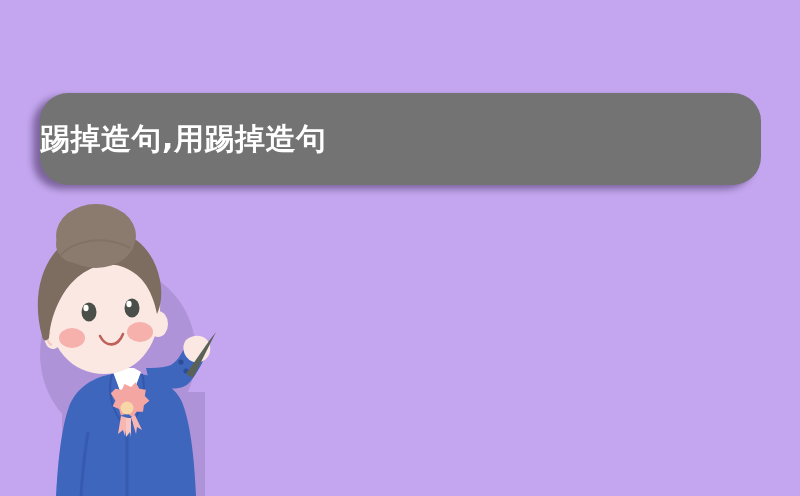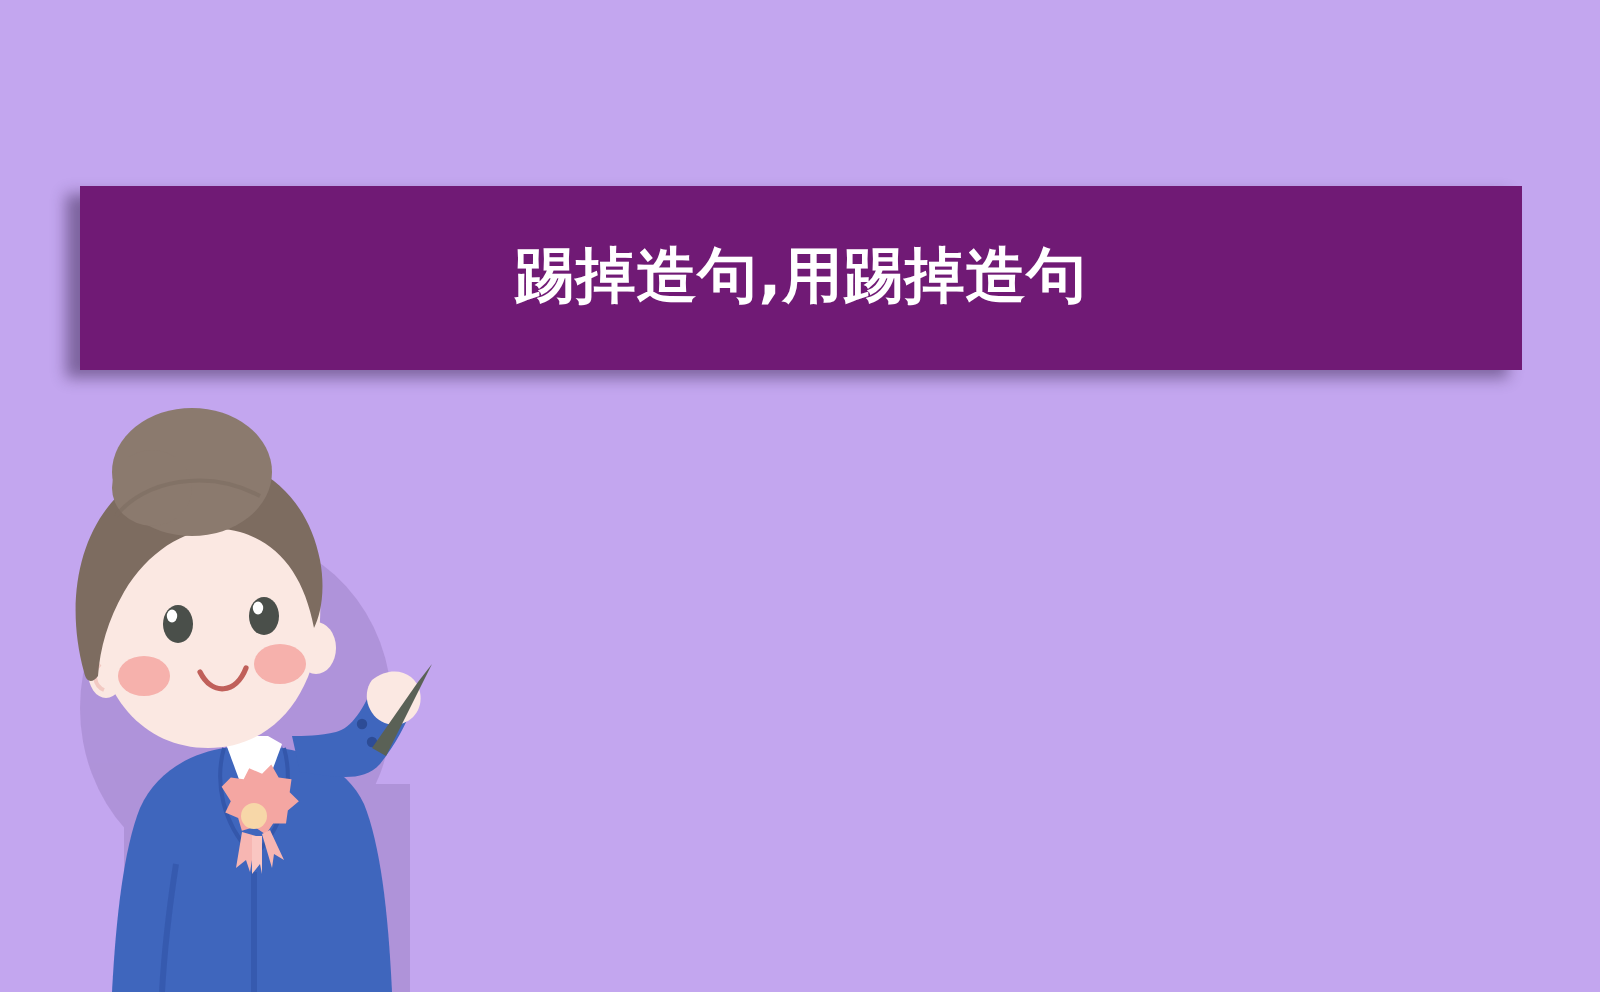--- a/index.html
+++ b/index.html
@@ -21,25 +21,25 @@
     overflow: hidden;
   }
 
   
   .banner {
     position: absolute;
     left: 40px;
     top: 93px;
     width: 721px;
     height: 92px;
-    background: #701a75;
+    background: #737373;
     box-shadow: -7px 4px 7px rgba(40, 20, 60, 0.45);
     display: flex;
     align-items: center;
-    justify-content: center;
+    border-radius: 28px;
   }
   .banner-title {
     color: #ffffff;
     font-size: 30px;
     font-weight: bold;
     letter-spacing: 0.5px;
     line-height: 1;
     white-space: nowrap;
     font-family: "DejaVu Sans", "Liberation Sans", sans-serif;
   }

